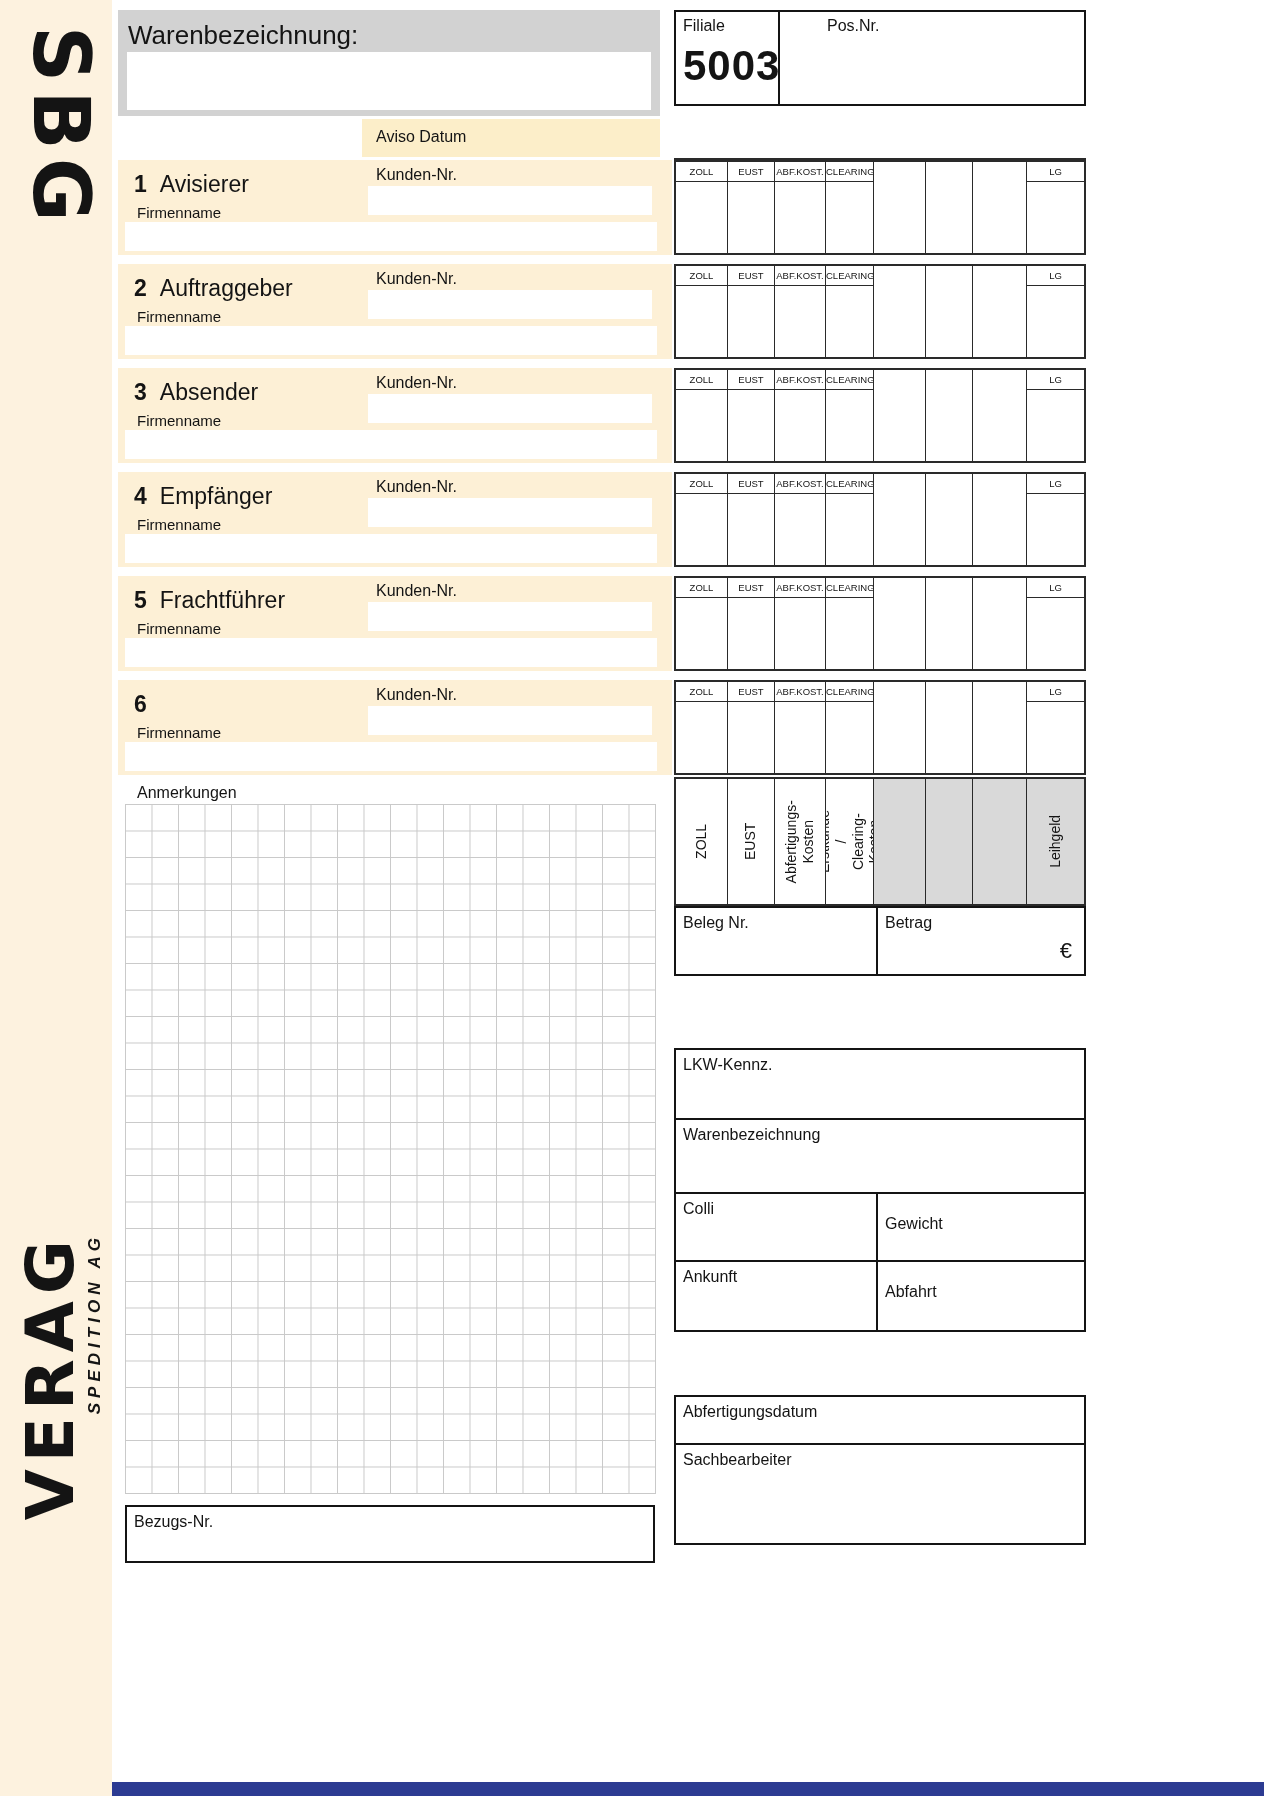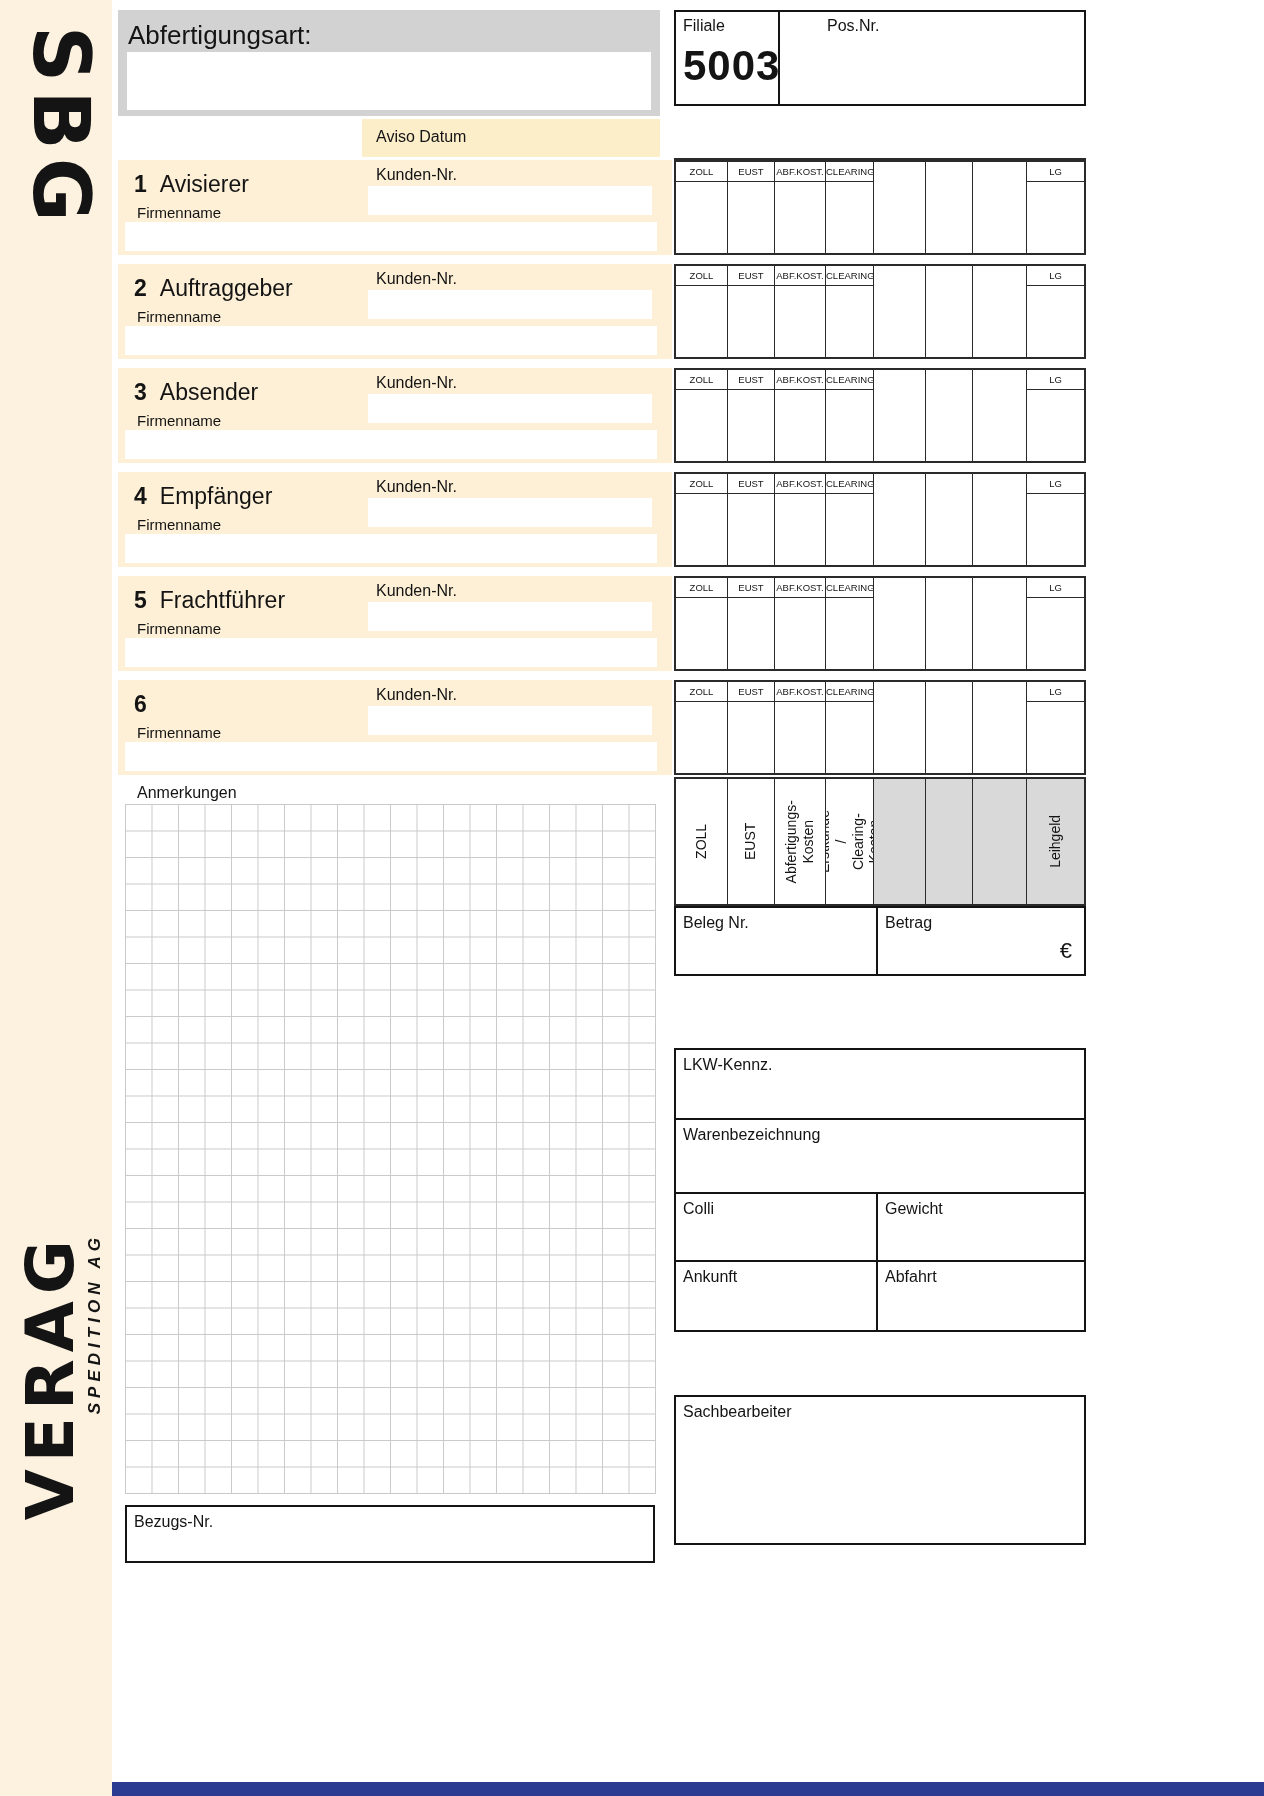--- a/index.html
+++ b/index.html
@@ -97,21 +97,21 @@
   .betrag-cell { flex:1; position:relative; }
   .box-label { position:absolute; left:7px; top:6px; font-size:16px; }
   .euro-sign { position:absolute; right:12px; top:30px; font-size:22px; }
 
   
   .ship-group { left:674px; top:1048px; width:412px; height:284px; border:2px solid #141414; background:#ffffff; }
   .ship-row { position:relative; border-bottom:2px solid #141414; }
   .ship-row.last { border-bottom:none; }
   .split { display:flex;justify-content:flex-end; }
   .half1 { width:202px; border-right:2px solid #141414; position:relative; height:100%; }
-  .half2 { flex:1; position:relative; height:100%; }
+  .half2 { flex:1; position:relative; height:100%;margin-top:15px; }
 
   
   .proc-group { left:674px; top:1395px; width:412px; height:150px; border:2px solid #141414; background:#ffffff; }
   .proc-row1 { position:relative; height:48px; border-bottom:2px solid #141414; }
   .proc-row2 { position:relative; height:96px; }
 
   
   .bezugs-box { left:125px; top:1505px; width:530px; height:58px; border:2px solid #141414; background:#ffffff; position:absolute; }
 </style>
 </head>
@@ -123,21 +123,21 @@
     <div class="sbg-logo">SBG</div>
     <div class="verag-wrap">
       <div class="verag-main">VERAG</div>
       <div class="verag-sub">SPEDITION AG</div>
     </div>
   </div>
 
   <div class="abs blue-bar"></div>
 
   <div class="abs abf-box">
-    <div class="abf-label">Abfertigungsart:</div>
+    <div class="abf-label">Warenbezeichnung:</div>
     <div class="abf-input"></div>
   </div>
 
   <div class="abs filiale-box">
     <div class="filiale-cell">
       <div class="cell-label">Filiale</div>
       <div class="filiale-value">5003</div>
     </div>
     <div class="posnr-cell">
       <div class="cell-label">Pos.Nr.</div>
@@ -429,20 +429,23 @@
       <div class="half1">
         <div class="box-label">Ankunft</div>
       </div>
       <div class="half2">
         <div class="box-label">Abfahrt</div>
       </div>
     </div>
   </div>
 
   <div class="abs proc-group">
+    <div class="proc-row1">
+      <div class="box-label">Abfertigungsdatum</div>
+    </div>
     <div class="proc-row2">
       <div class="box-label">Sachbearbeiter</div>
     </div>
   </div>
 
   <div class="bezugs-box">
     <div class="box-label">Bezugs-Nr.</div>
   </div>
 
 </div>

